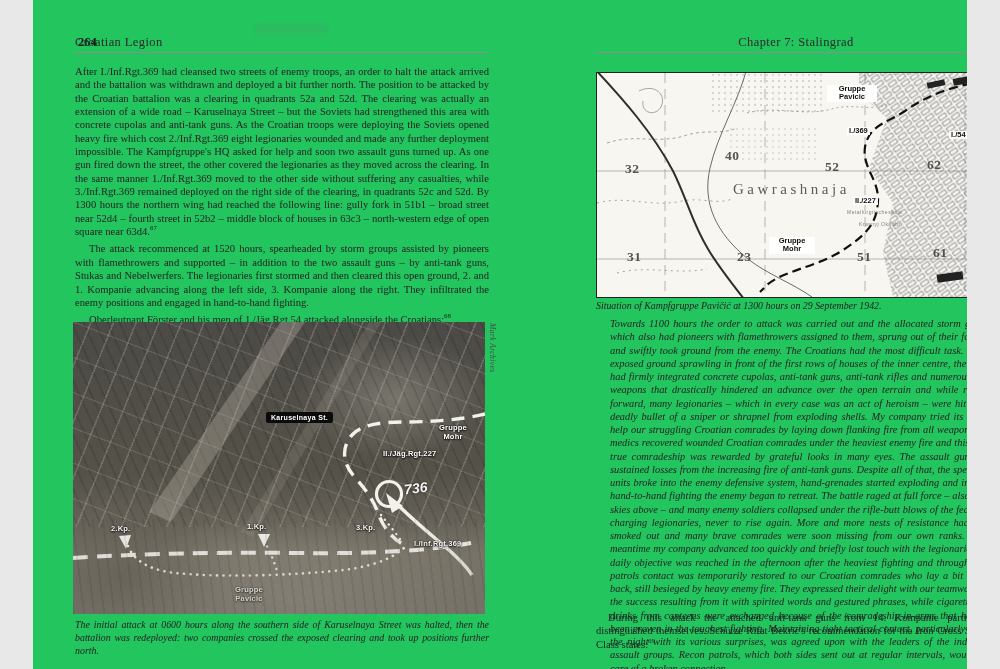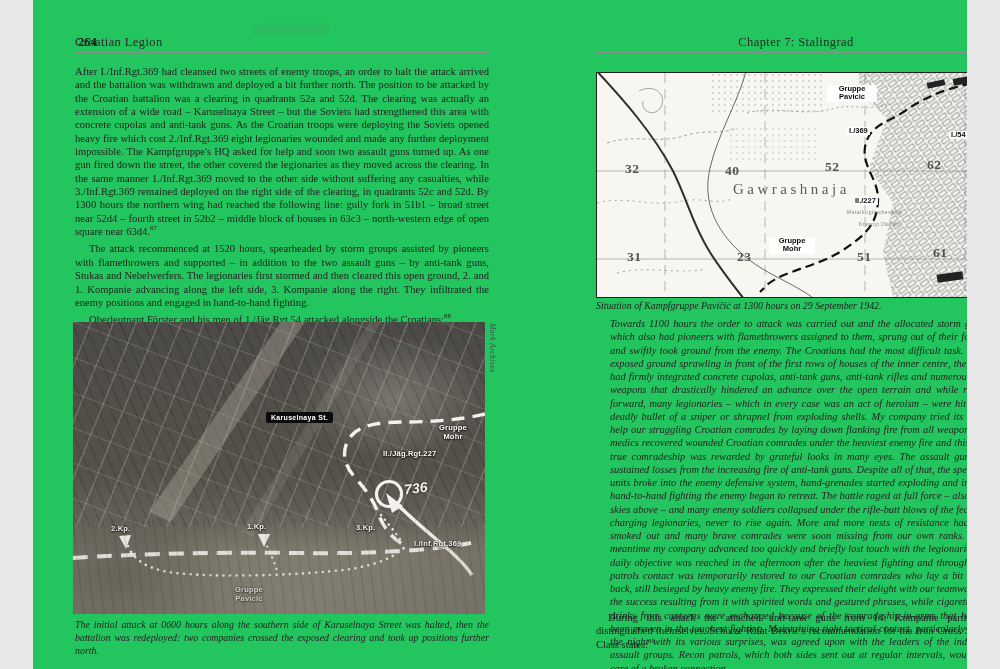--- a/index.html
+++ b/index.html
@@ -199,21 +199,21 @@
           <rect x="330" y="8" width="18" height="6" transform="rotate(-12 339 11)"></rect>
           <rect x="356" y="4" width="22" height="7" transform="rotate(-10 367 7)"></rect>
           <rect x="372" y="22" width="15" height="6" transform="rotate(-14 379 25)"></rect>
           <rect x="382" y="120" width="14" height="22"></rect>
           <rect x="340" y="200" width="26" height="8" transform="rotate(-8 353 204)"></rect>
         </g>
 
         <path d="M 402 6 C 368 10, 336 18, 308 38 C 290 50, 272 52, 268 74 C 265 95, 282 106, 281 128 C 280 150, 270 162, 243 179 C 218 194, 186 198, 170 212 L 163 219" fill="none" stroke="#111" stroke-width="2.2" stroke-dasharray="9 5"></path>
       </svg>
       <div class="gnum" style="left:28px; top:88px;">32</div>
-      <div class="gnum" style="left:128px; top:90px;">40</div>
+      <div class="gnum" style="left:128px; top:75px;">40</div>
       <div class="gnum" style="left:228px; top:86px;">52</div>
       <div class="gnum" style="left:330px; top:84px;">62</div>
       <div class="gnum" style="left:30px; top:176px;">31</div>
       <div class="gnum" style="left:140px; top:176px;">23</div>
       <div class="gnum" style="left:248px; top:176px;margin-left:12px;">51</div>
       <div class="gnum" style="left:336px; top:172px;">61</div>
       <div class="place" style="left:136px; top:92px;">Gawrashnaja</div>
       <div class="mlabel center" style="left:230px; top:12px; width:46px;">Gruppe
 Pavicic</div>
       <div class="mlabel" style="left:352px; top:22px;margin-top:36px;">I./54</div>

